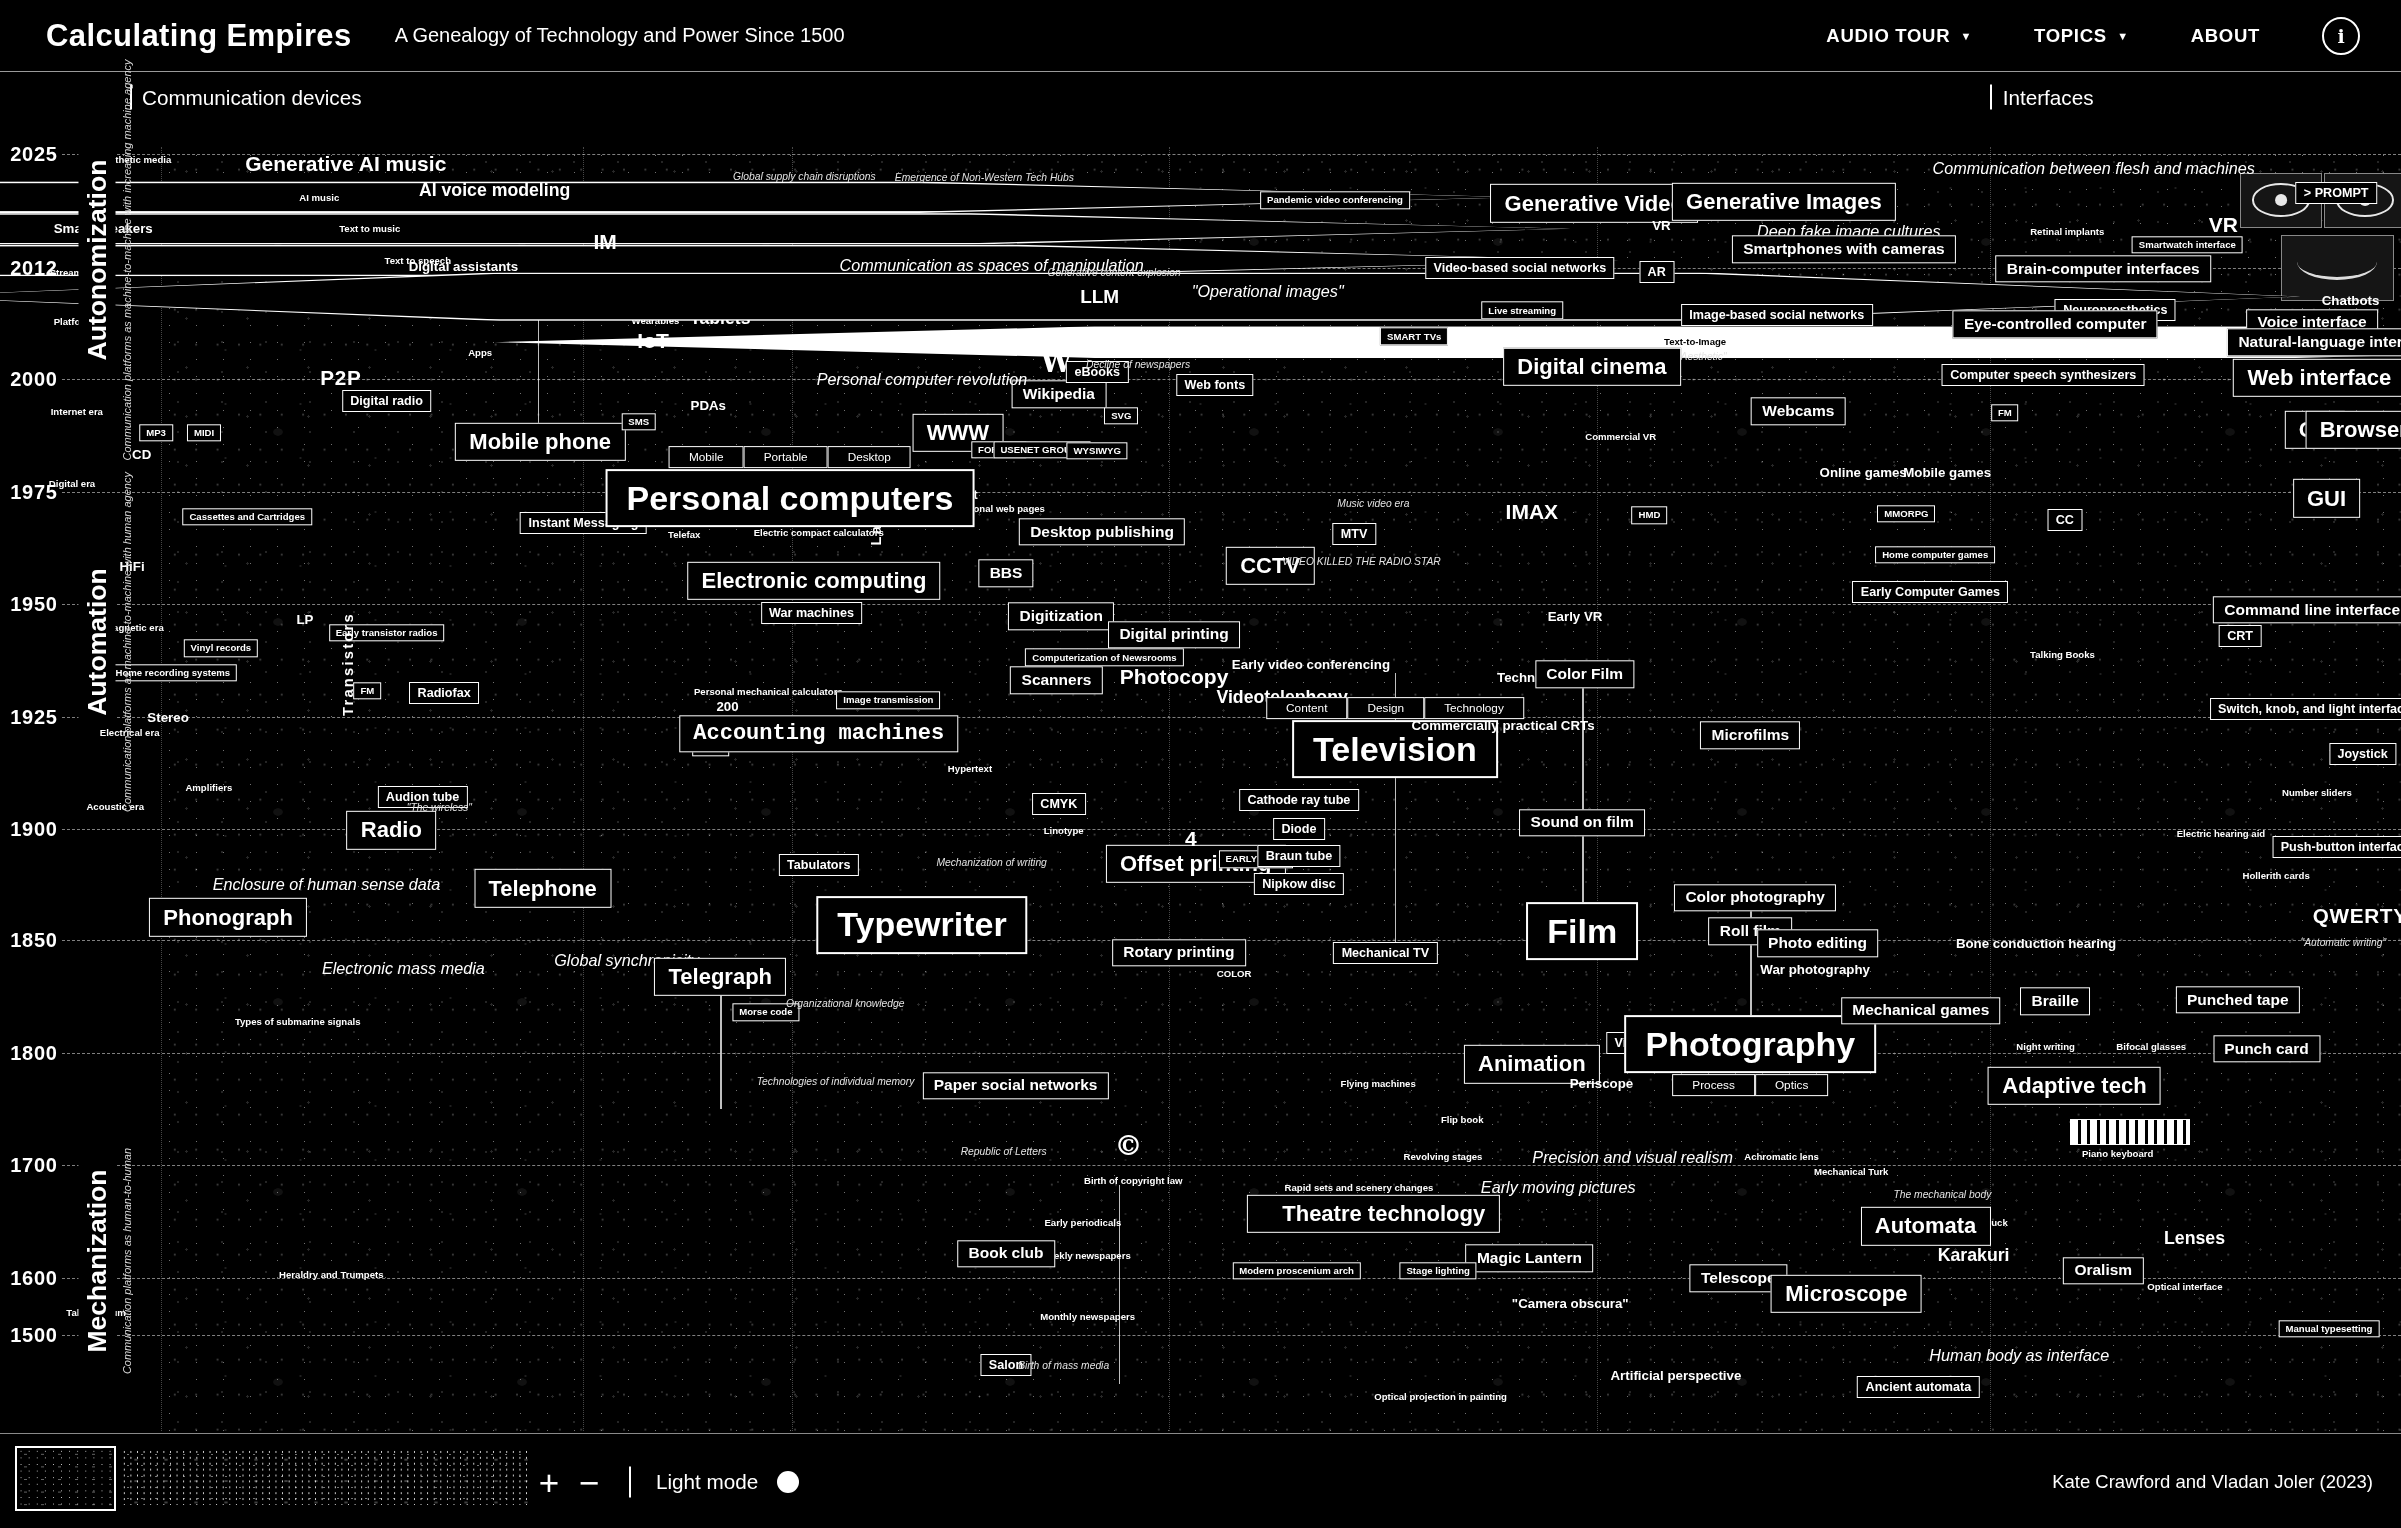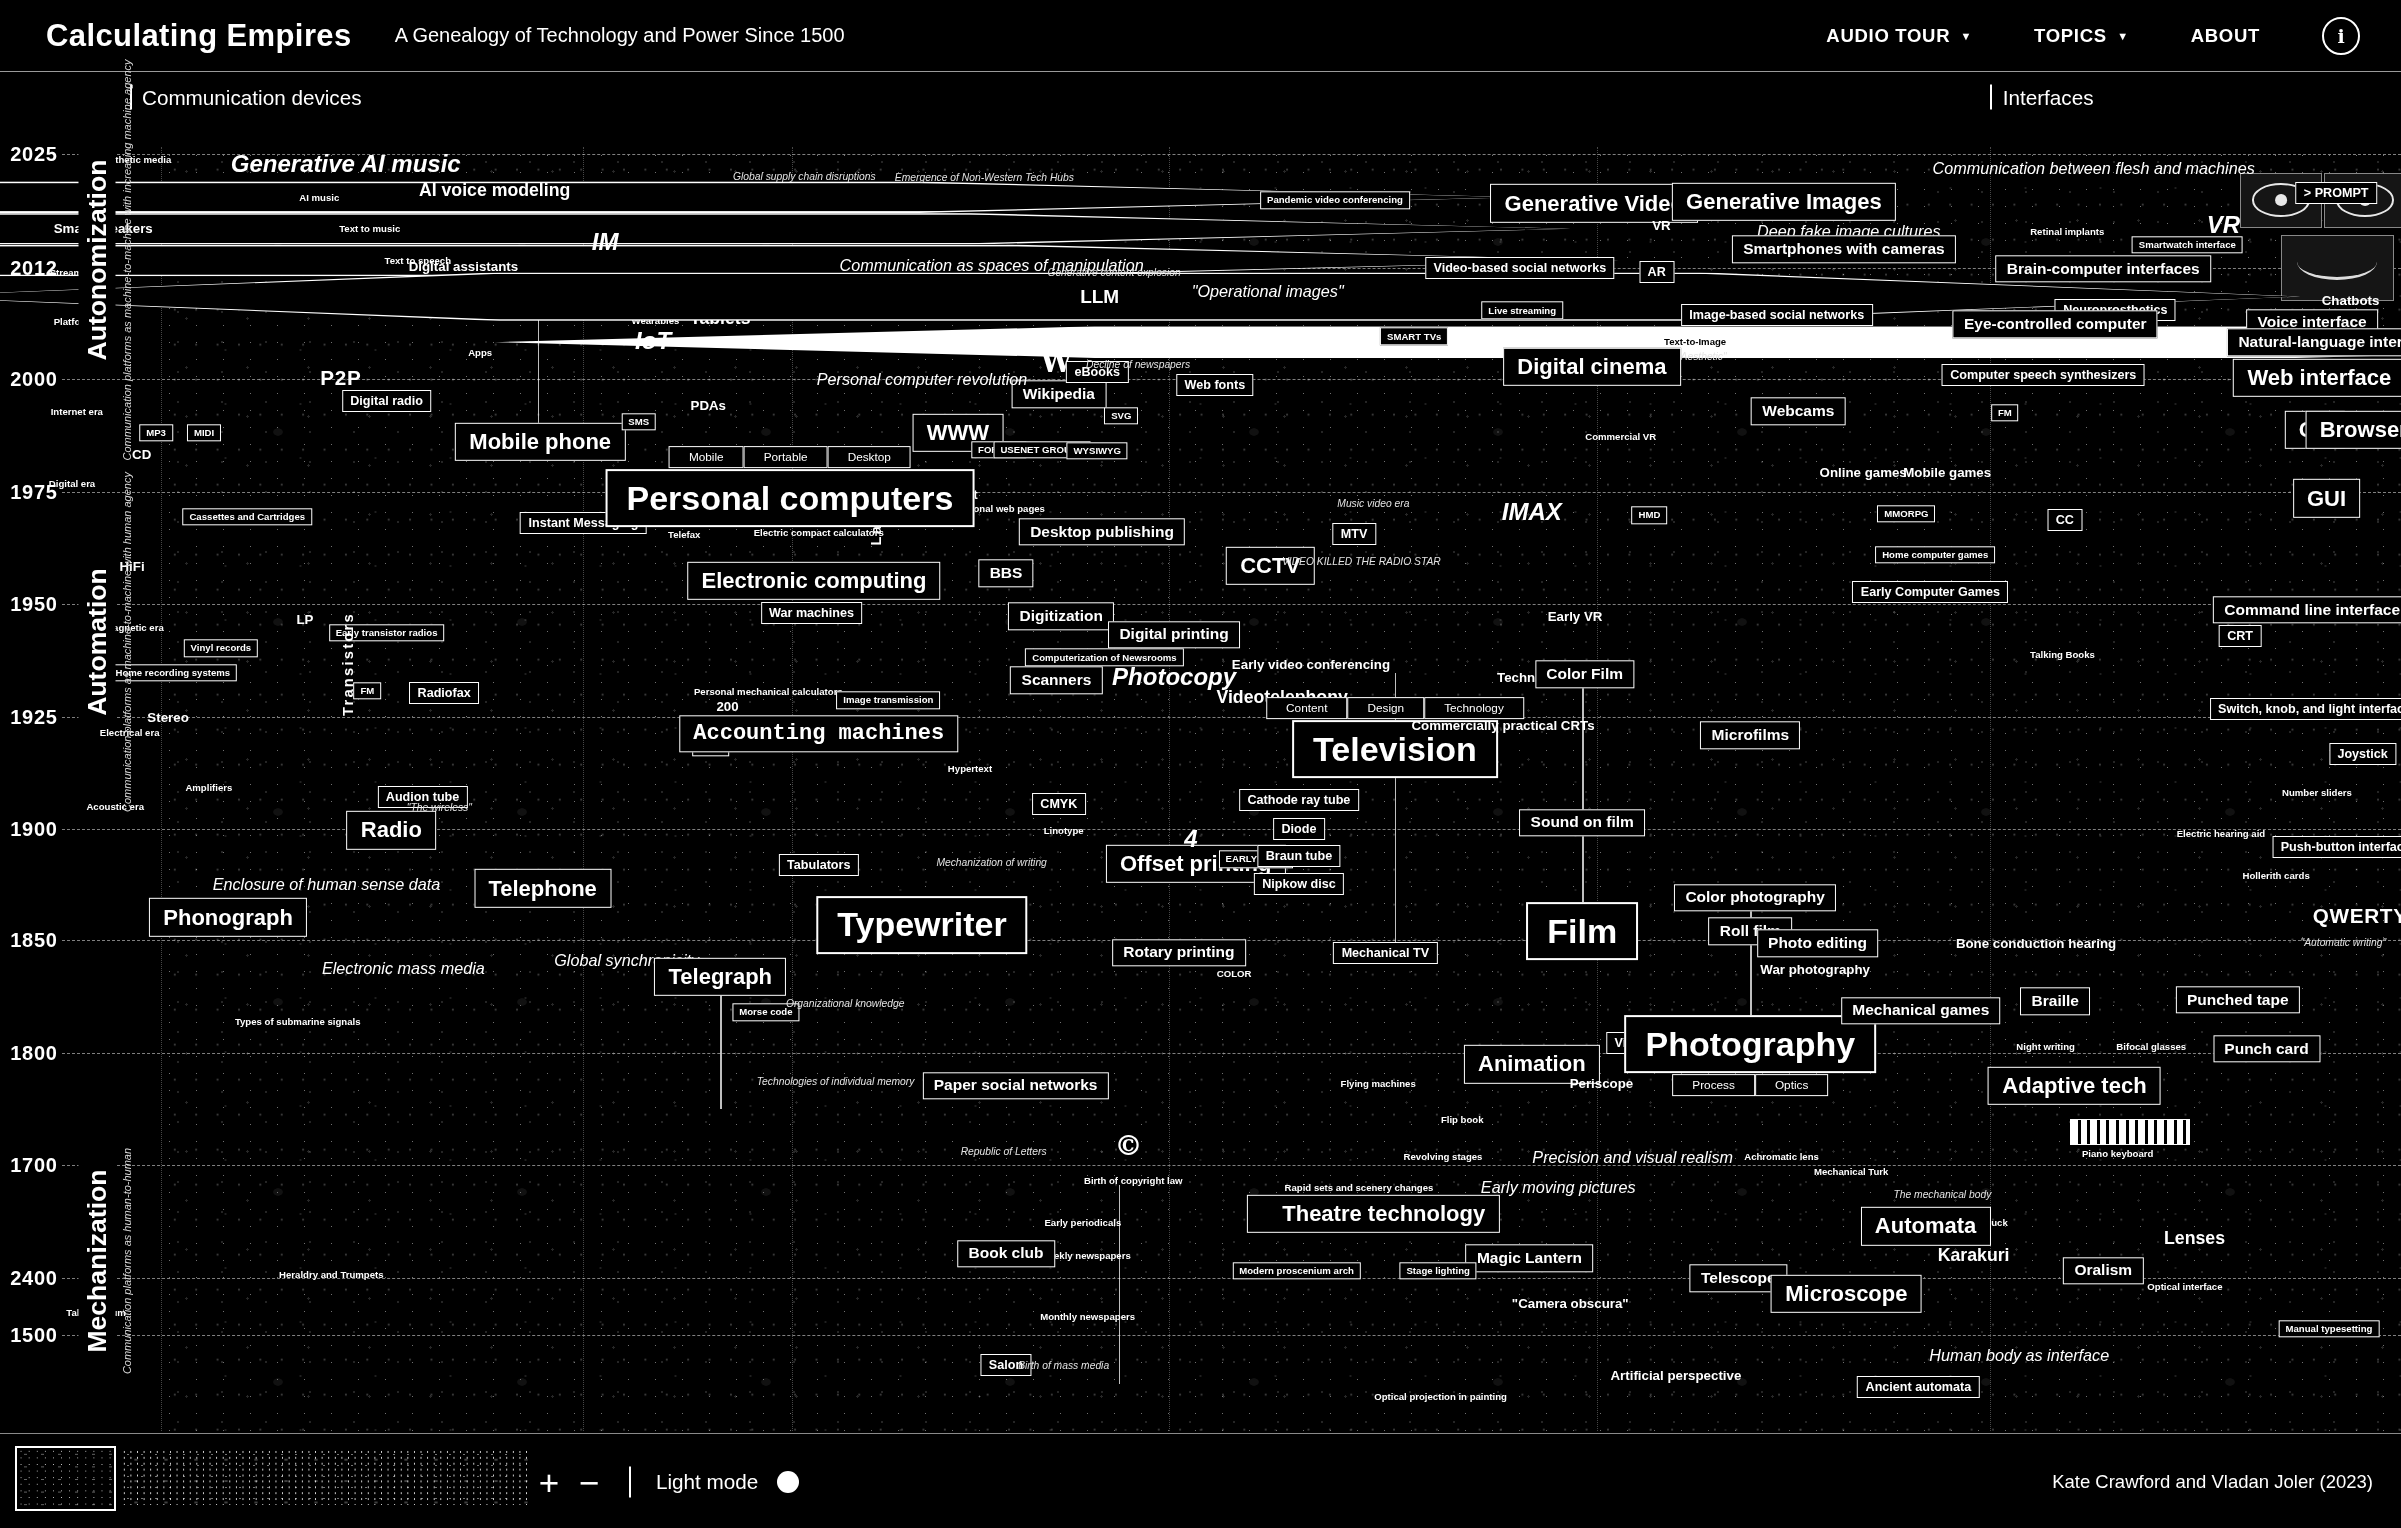--- a/index.html
+++ b/index.html
@@ -39,21 +39,21 @@
       radial-gradient(rgba(255,255,255,.35) 1px,transparent 1.4px);
       background-size:21.4px 35px,75px 54px;background-position:8.1px 5.2px,32px 14px;}
   .spine{position:absolute;width:1.5px;background:rgba(255,255,255,.75);z-index:1;}
   
   .node{position:absolute;transform:translate(-50%,-50%);white-space:nowrap;z-index:2;text-align:center;}
   .t-box{border:1.5px solid #fff;background:#000;padding:3.7px 10.3px;font-size:15.5px;font-weight:700;}
   .t-boxlg{border:1.5px solid #fff;background:#000;padding:5.2px 13.3px;font-size:22px;font-weight:700;}
   .t-boxxl{border:2.2px solid #fff;background:#000;padding:7.4px 19px;font-size:34px;font-weight:700;}
   .t-boxsm{border:1.1px solid #fff;background:#000;padding:3px 7.4px;font-size:12.6px;font-weight:700;}
   .t-boxxs{border:0.7px solid #fff;background:#000;padding:2.2px 5.9px;font-size:9.6px;font-weight:600;}
-  .t-plainlg{font-size:24px;font-weight:800;font-style:italic;}
+  .t-plainlg{font-size:21px;font-weight:800;}
   .t-plain{font-size:17.7px;font-weight:700;}
   .t-plainsm{font-size:13.3px;font-weight:700;}
   .t-plainxs{font-size:9.6px;font-weight:600;}
   .t-plainbold{font-size:20.7px;font-weight:800;letter-spacing:0.7px;}
   .t-italic{font-size:16.2px;font-style:italic;font-weight:400;}
   .t-italicxs{font-size:10.3px;font-style:italic;color:#e3e3e3;}
   .t-serif{font-family:"DejaVu Serif",serif;font-size:28px;font-weight:700;}
   .t-vert{writing-mode:vertical-rl;transform:translate(-50%,-50%) rotate(180deg);font-size:14.8px;font-weight:700;letter-spacing:2.2px;}
   .t-hex,.t-hexlg,.t-hexinv{position:relative;padding:10.3px 11.8px;font-size:9.6px;font-weight:700;color:#fff;}
   .t-hexlg{padding:13.3px 16.2px;font-size:19px;}
@@ -151,21 +151,21 @@
       <div class="year-label" style="top: 46.9%;">1925</div>
       <div class="gridline" style="top: 54.2%;"></div>
       <div class="year-label" style="top: 54.2%;">1900</div>
       <div class="gridline" style="top: 61.5%;"></div>
       <div class="year-label" style="top: 61.5%;">1850</div>
       <div class="gridline" style="top: 68.9%;"></div>
       <div class="year-label" style="top: 68.9%;">1800</div>
       <div class="gridline" style="top: 76.2%;"></div>
       <div class="year-label" style="top: 76.2%;">1700</div>
       <div class="gridline" style="top: 83.6%;"></div>
-      <div class="year-label" style="top: 83.6%;">2400</div>
+      <div class="year-label" style="top: 83.6%;">1600</div>
       <div class="gridline" style="top: 87.3%;"></div>
       <div class="year-label" style="top: 87.3%;">1500</div>
       <div class="vline" style="left: 6.7%;"></div>
       <div class="vline" style="left: 24.3%;"></div>
       <div class="vline" style="left: 33%;"></div>
       <div class="vline" style="left: 48.7%;"></div>
       <div class="vline" style="left: 66.5%;"></div>
       <div class="vline" style="left: 82.9%;"></div>
       <div class="era" style="top: 17%;">Autonomization</div>
       <div class="era-sub" style="top: 17%;">Communication platforms as machine-to-machine with increasing machine agency</div>

